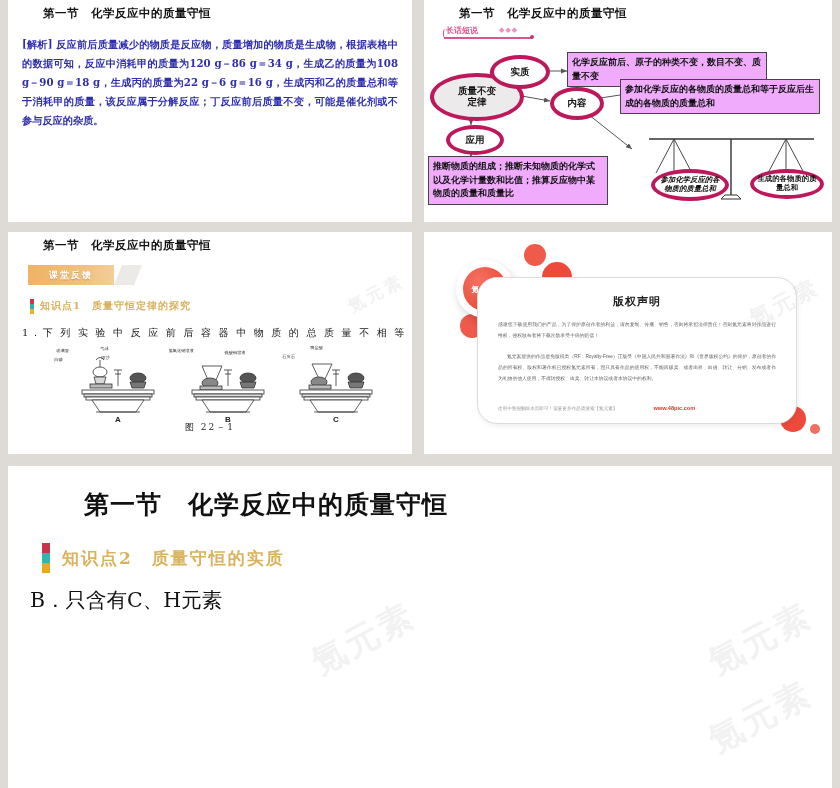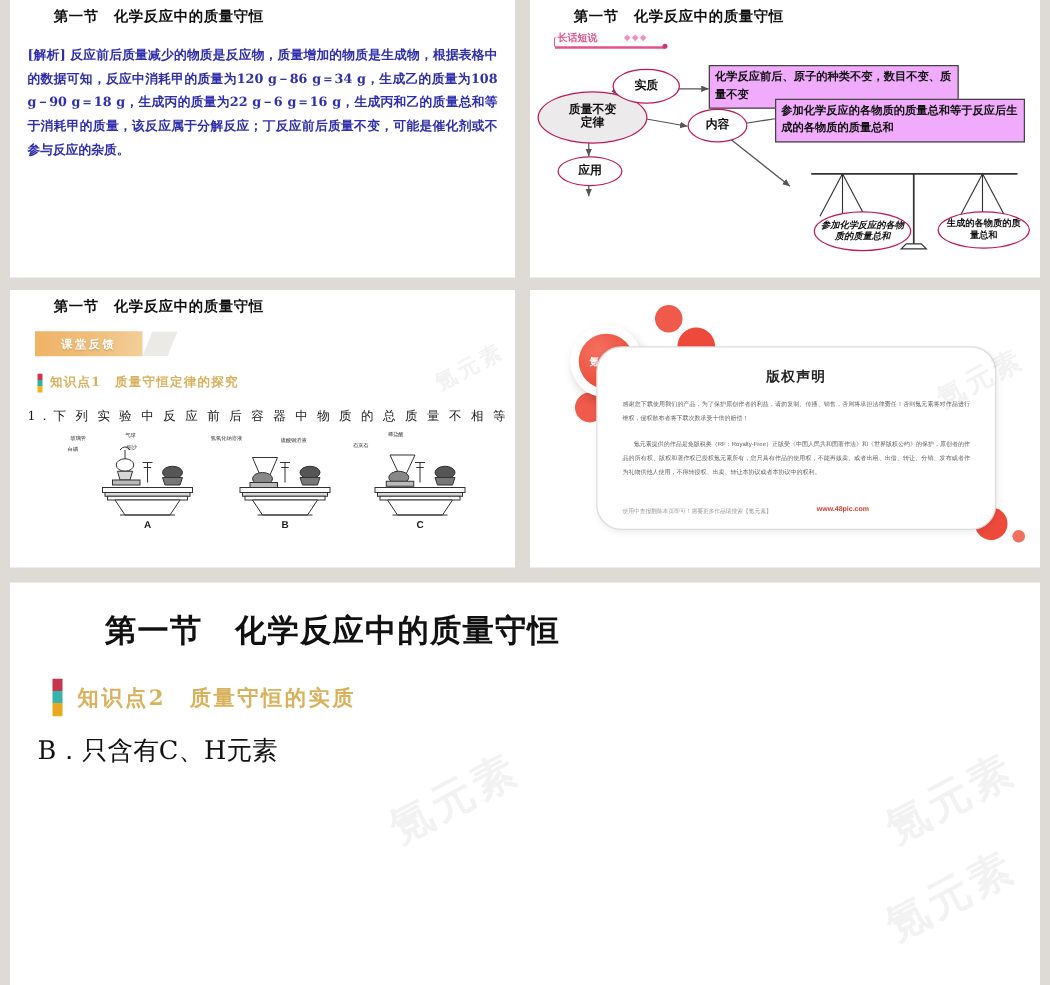--- a/index.html
+++ b/index.html
@@ -44,21 +44,21 @@
     color:#e1538f;font-size:8px;font-weight:bold;
     font-family:"Liberation Sans","DejaVu Sans",sans-serif;
     white-space:nowrap;
   }
   .tag-dots{position:absolute;left:75px;top:5px;color:#f08fc0;font-size:7px;letter-spacing:1px;}
   .tag-line{position:absolute;left:20px;top:16px;width:88px;height:1.5px;background:#e1538f;}
   .tag-hook{position:absolute;left:19px;top:8px;width:4px;height:9px;border-left:1.5px solid #e1538f;border-radius:3px 0 0 3px;}
   .tag-dot-end{position:absolute;left:106px;top:14px;width:4px;height:4px;border-radius:50%;background:#c9357a;}
 
   .ell{
-    position:absolute;border:1px solid #be185d;border-radius:50%;
+    position:absolute;border:4px solid #be185d;border-radius:50%;
     display:flex;align-items:center;justify-content:center;
     text-align:center;color:#111;font-weight:bold;
     font-family:"DejaVu Serif","Liberation Serif",serif;
     background:#fff;line-height:1.15;
   }
   .ell-shaded{background:#eceaea;}
   .bx{
     position:absolute;border:1px solid #444;background:#f0abfc;
     color:#111;font-weight:bold;line-height:1.5;
     font-family:"DejaVu Serif","Liberation Serif",serif;
@@ -224,20 +224,21 @@
       </div>
 
       <div class="ell" style="left:22px;top:104px;width:50px;height:22px;font-size:9.5px;">
         <span>应用</span>
       </div>
 
       <div class="bx" style="left:143px;top:31px;width:200px;font-size:9px;">化学反应前后、原子的种类不变，数目不变、质量不变</div>
 
       <div class="bx" style="left:196px;top:58px;width:200px;font-size:9px;">参加化学反应的各物质的质量总和等于反应后生成的各物质的质量总和</div>
 
+      <div class="bx" style="left:4px;top:135px;width:180px;font-size:9px;">推断物质的组成；推断未知物质的化学式以及化学计量数和比值；推算反应物中某物质的质量和质量比</div>
 
       <div class="ell" style="left:227px;top:148px;width:78px;height:32px;font-size:7.4px;padding:0 3px;box-sizing:border-box;font-style:italic;">
         <span>参加化学反应的各物质的质量总和</span>
       </div>
 
       <div class="ell" style="left:326px;top:148px;width:74px;height:30px;font-size:7.4px;padding:0 3px;box-sizing:border-box;">
         <span>生成的各物质的质量总和</span>
       </div>
     </div>
   </div>
@@ -322,20 +323,21 @@
             <rect x="16" y="45" width="64" height="3" fill="#fff"></rect>
             <path d="M22,48 L74,48 L66,60 L30,60 z" fill="#fff"></path>
             <line x1="26" y1="60" x2="70" y2="60"></line>
           </g>
         </svg>
         <div class="anno" style="left:22px;top:-7px;">稀盐酸</div>
         <div class="anno" style="left:-6px;top:2px;">石灰石</div>
         <div class="exp-label">C</div>
       </div>
 
+      <div class="fig-cap">图 22－1</div>
     </div>
 
     <div class="wm" style="right:6px;top:50px;font-size:17px;">氪元素</div>
   </div>
 
   <div class="slide" id="slide-4">
     <div class="cp-wrap">
       <div class="dot" style="left:100px;top:12px;width:22px;height:22px;background:#ef5a4b;"></div>
       <div class="dot" style="left:118px;top:30px;width:30px;height:30px;background:#ee4a3c;"></div>
       <div class="dot" style="left:36px;top:82px;width:24px;height:24px;background:#ef5a4b;"></div>

